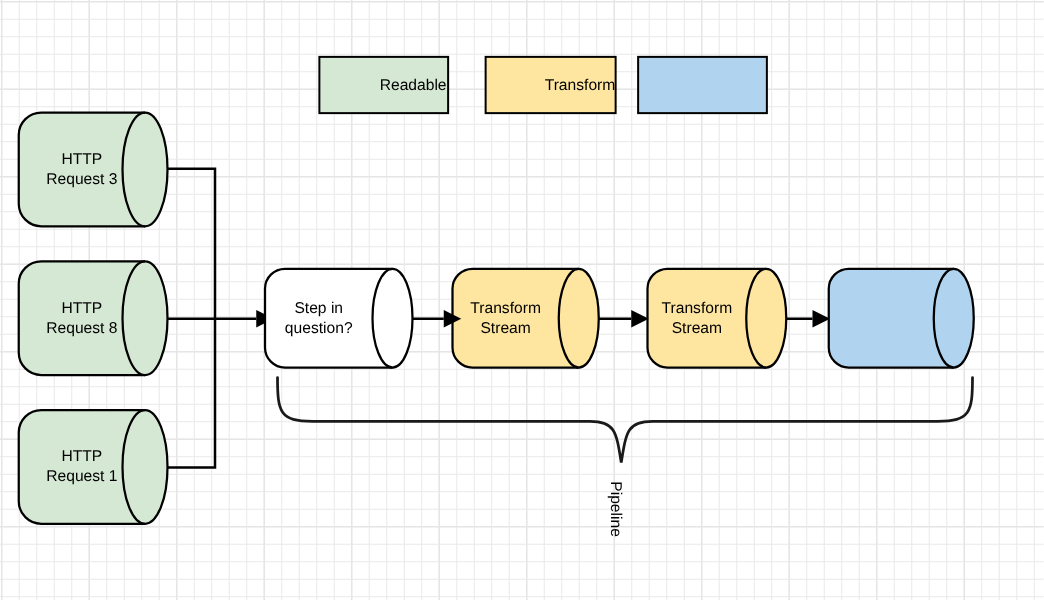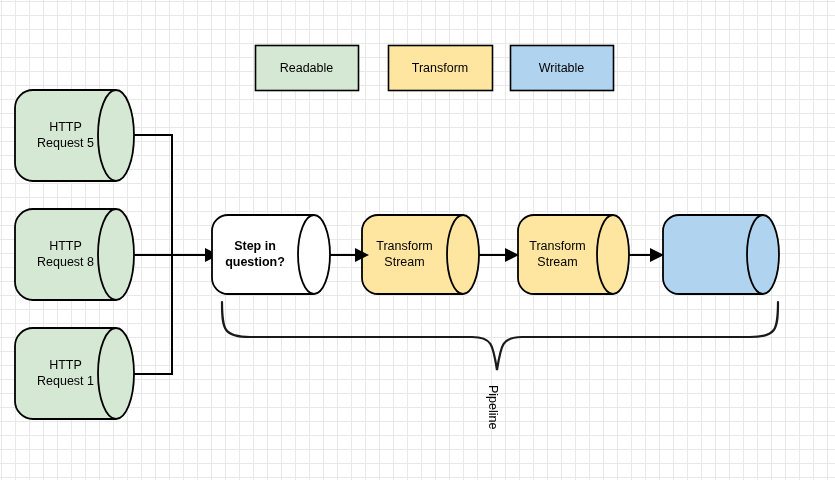--- a/index.html
+++ b/index.html
@@ -45,20 +45,21 @@
   }
   .legend-label {
     position: absolute;
     display: flex;
     align-items: center;
     justify-content: center;
     font-family: "Liberation Sans", sans-serif;
     font-size: 12.5px;
     color: #000000;
     pointer-events: none;
+    padding-left: 24px;
   }
   .brace-label {
     position: absolute;
     font-family: "Liberation Sans", sans-serif;
     font-size: 12.5px;
     color: #000000;
     transform-origin: left top;
     transform: rotate(90deg);
     white-space: nowrap;
     pointer-events: none;
@@ -145,36 +146,35 @@
              C 222 330, 224 337, 250 337
              L 472 337
              C 492 337, 493 345, 497 370
              C 501 345, 502 337, 522 337
              L 750 337
              C 776 337, 778 330, 778 302" fill="none" stroke="#1a1a1a" stroke-width="2.2" stroke-linecap="round"></path>
   </svg>
 
   <div class="legend-label" style="left:255px; top:45px; width:103px; height:45px;">Readable</div>
   <div class="legend-label" style="left:388px; top:45px; width:104px; height:45px;">Transform</div>
-  <div class="legend-label" style="left:510px; top:45px; width:103px; height:45px;">Writable</div>
 
   <div class="shape-label" style="left:15px; top:90px; width:101px; height:91px;">
     <span>HTTP</span>
-    <span>Request 5</span>
+    <span>Request 3</span>
   </div>
   <div class="shape-label" style="left:15px; top:209px; width:101px; height:91px;">
     <span>HTTP</span>
     <span>Request 8</span>
   </div>
   <div class="shape-label" style="left:15px; top:328px; width:101px; height:91px;">
     <span>HTTP</span>
     <span>Request 1</span>
   </div>
 
-  <div class="shape-label" style="left:212px; top:215px; width:86px; height:79px;font-weight:bold;">
+  <div class="shape-label" style="left:212px; top:215px; width:86px; height:79px;">
     <span>Step in</span>
     <span>question?</span>
   </div>
   <div class="shape-label" style="left:362px; top:215px; width:85px; height:79px;">
     <span>Transform</span>
     <span>Stream</span>
   </div>
   <div class="shape-label" style="left:518px; top:215px; width:79px; height:79px;">
     <span>Transform</span>
     <span>Stream</span>

